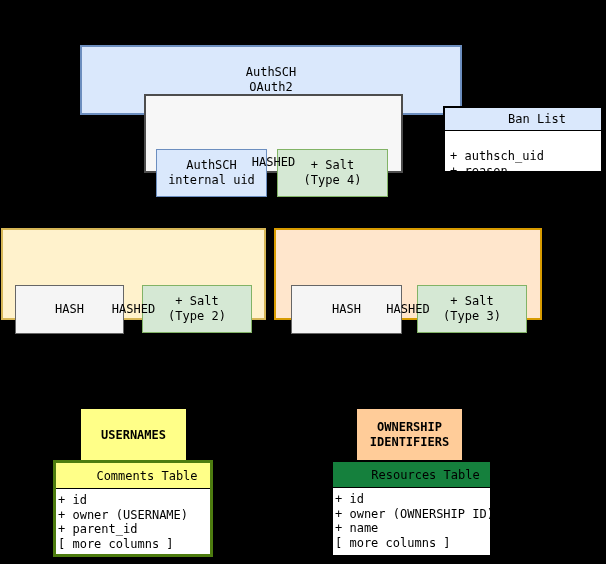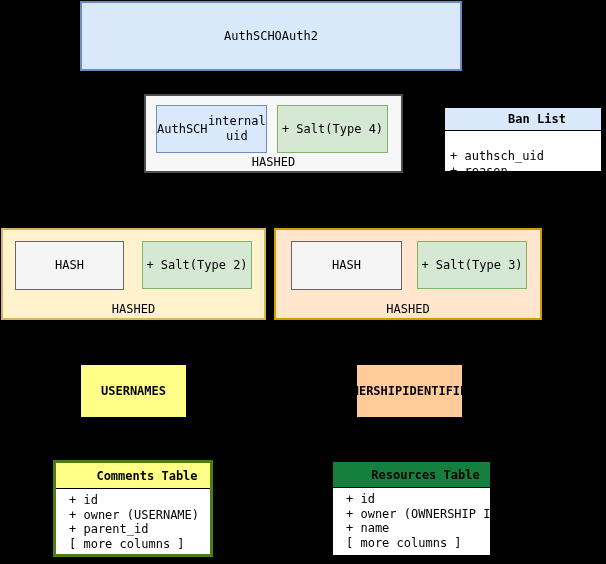--- a/index.html
+++ b/index.html
@@ -8,44 +8,44 @@
     width: 606px;
     height: 564px;
     background: #000;
     font-family: "DejaVu Sans Mono", "Liberation Mono", monospace;
     font-size: 12px;
     color: #000;
     overflow: hidden;
   }
   .abs { position: absolute; box-sizing: border-box; }
   .cc {
-    display: flex; 
+    display: flex; flex-direction: column;
     align-items: center; justify-content: center;
-    text-align: center; line-height: 15px;
+    text-align: center; line-height: 15px; margin-top: 44px;
   }
 
   
   #auth-box { left: 80px; top: 1px; width: 382px; height: 70px;
     background: #dae8fc; border: 2px solid #6c8ebf; }
 
   
   #hashed1 { left: 144px; top: 94px; width: 259px; height: 79px;
     background: #f7f7f7; border: 2px solid #4d4d4d; }
   #uid-box { left: 10px; top: 9px; width: 111px; height: 48px;
     background: #dae8fc; border: 1.5px solid #6c8ebf; }
   #salt1 { left: 131px; top: 9px; width: 111px; height: 48px; }
   .salt-box { background: #d5e8d4; border: 1.5px solid #82b366; }
   .hash-box { background: #f5f5f5; border: 1.5px solid #666666; }
   .hashed-label { left: 0; right: 0; bottom: 2px; text-align: center; }
 
   
   #ban-list { left: 443px; top: 106px; width: 160px; height: 67px;
     background: #ffffff; border: 2px solid #000; overflow: hidden; }
   .tbl-header { display: flex; align-items: center; justify-content: center;
-    font-weight: bold; border-bottom: 1.5px solid #000; padding-left: 28px; }
+    font-weight: normal; border-bottom: 1.5px solid #000; padding-left: 28px; }
   #ban-list .tbl-header { background: #dae8fc; height: 22px; }
   .tbl-body { padding: 18px 5px; line-height: 15px; white-space: nowrap; }
 
   
   #hashed2 { left: 1px; top: 228px; width: 265px; height: 92px;
     background: #fff2cc; border: 2px solid #d6b656; }
   #hash2 { left: 12px; top: 11px; width: 109px; height: 49px; }
   #salt2 { left: 139px; top: 11px; width: 110px; height: 48px; }
 
   
@@ -60,21 +60,21 @@
   #ownership { left: 355px; top: 363px; width: 109px; height: 56px;
     background: #ffcc99; border: 2px solid #000; font-weight: bold; }
 
   
   #comments-table { left: 53px; top: 460px; width: 160px; height: 97px;
     background: #ffffff; border: 3px solid #4d7c0f; overflow: hidden; }
   #comments-table .tbl-header { background: #ffff88; height: 25px; }
   #resources-table { left: 331px; top: 460px; width: 161px; height: 97px;
     background: #ffffff; border: 2px solid #000; overflow: hidden; }
   #resources-table .tbl-header { background: #15803d; height: 25px; }
-  .db-body { padding: 4px 13px; line-height: 14.5px; white-space: nowrap; }
+  .db-body { padding: 4px 2px; line-height: 14.5px; white-space: nowrap; }
 </style>
 </head>
 <body>
 
 <div id="canvas">
 
   <div id="auth-box" class="abs cc">
     <div>AuthSCH</div>
     <div>OAuth2</div>
   </div>

